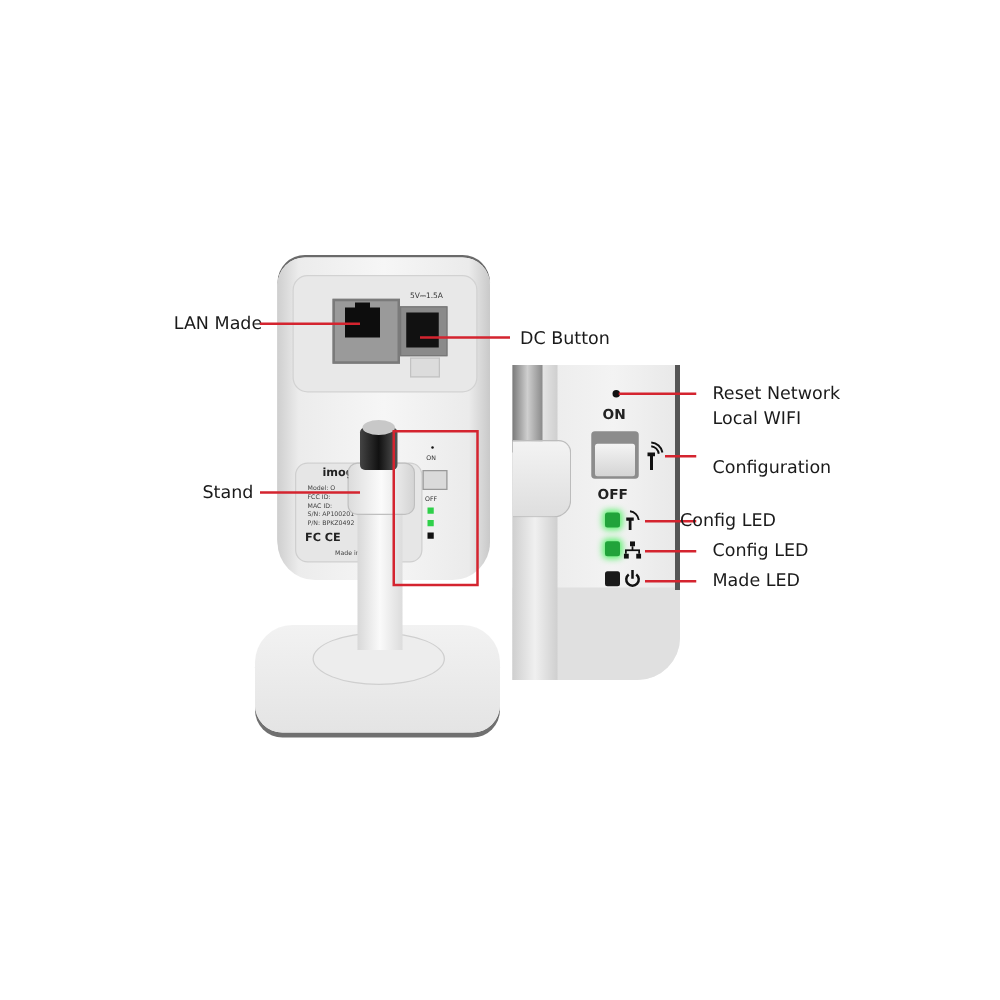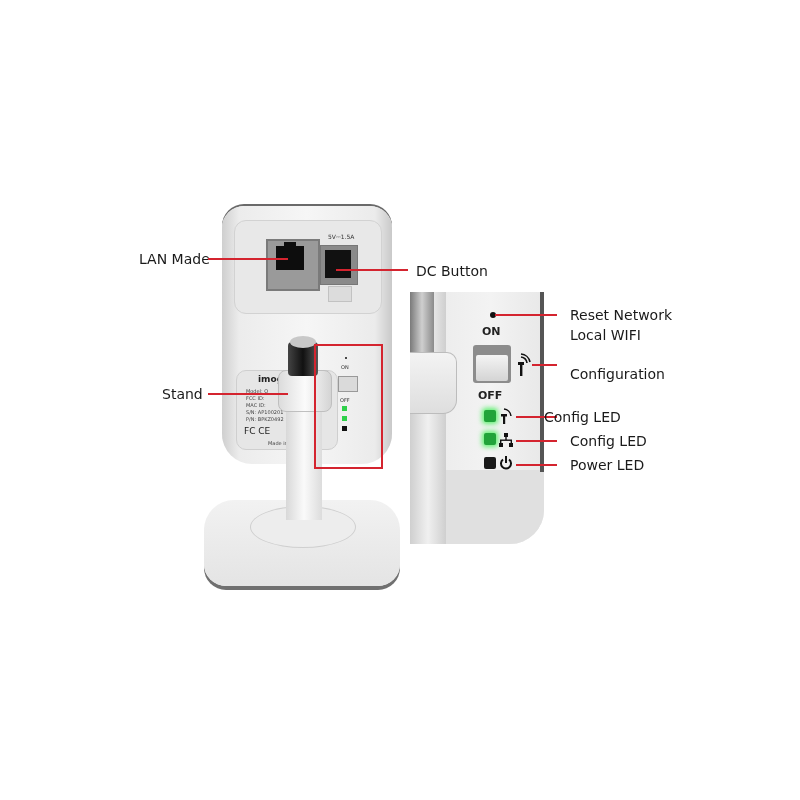--- a/index.html
+++ b/index.html
@@ -17,21 +17,21 @@
   .lan-inner { left:276px; top:246px; width:28px; height:24px; background:#0d0d0d; }
   .lan-tab { left:284px; top:242px; width:12px; height:6px; background:#0d0d0d; }
   .dc-port { left:320px; top:245px; width:36px; height:38px; background:#8a8a8a; border:1px solid #777; }
   .dc-inner { left:325px; top:250px; width:26px; height:28px; background:#111; }
   .dc-tab { left:328px; top:286px; width:22px; height:14px; background:#dcdcdc; border:1px solid #c2c2c2; }
   .dc-text { left:328px; top:233px; font-size:6px; color:#333; }
 
   .sticker { left:236px; top:370px; width:100px; height:78px; background:#e6e6e6; border-radius:10px; border:1px solid #cfcfcf; }
   .sticker-brand { left:258px; top:374px; font-size:9px; font-weight:bold; color:#222; }
   .sticker-line { font-size:5px; color:#444; position:absolute; left:246px; }
-  .sticker-marks { left:244px; top:426px; font-size:9px; font-weight:normal; color:#222; }
+  .sticker-marks { left:244px; top:426px; font-size:9px; font-weight:bold; color:#222; }
 
   .stand-pole { left:286px; top:400px; width:36px; height:120px; background:linear-gradient(90deg,#d8d8d8,#fafafa,#dcdcdc); }
   .stand-collar { left:278px; top:370px; width:52px; height:40px; background:linear-gradient(90deg,#dcdcdc,#fbfbfb,#d4d4d4); border-radius:8px; border:1px solid #bfbfbf; }
   .stand-knob { left:288px; top:342px; width:30px; height:34px; background:linear-gradient(90deg,#444,#111,#555); border-radius:4px; }
   .stand-knob-top { left:290px; top:336px; width:26px; height:12px; background:#c8c8c8; border-radius:50%; }
   .base { left:204px; top:500px; width:196px; height:86px; background:linear-gradient(180deg,#f2f2f2,#e4e4e4); border-radius:30px 30px 22px 22px;
           box-shadow:0 4px 0 #707070; }
   .base-ring { left:250px; top:506px; width:104px; height:40px; border-radius:50%; border:1px solid #cfcfcf; background:#ededed; }
 
   .mini-switch { left:338px; top:376px; width:18px; height:14px; background:#dadada; border:1px solid #999; }
@@ -165,13 +165,13 @@
 <div class="label" style="left:570px;top:326px">Local WIFI</div>
 <div class="label" style="left:570px;top:365px">Configuration</div>
 
 <div class="leader" style="left:516px;top:416px;width:41px"></div>
 <div class="label" style="left:544px;top:408px">Config LED</div>
 
 <div class="leader" style="left:516px;top:440px;width:41px"></div>
 <div class="label" style="left:570px;top:432px">Config LED</div>
 
 <div class="leader" style="left:516px;top:464px;width:41px"></div>
-<div class="label" style="left:570px;top:456px">Power LED</div>
+<div class="label" style="left:570px;top:456px">Made LED</div>
 
 </body></html>

